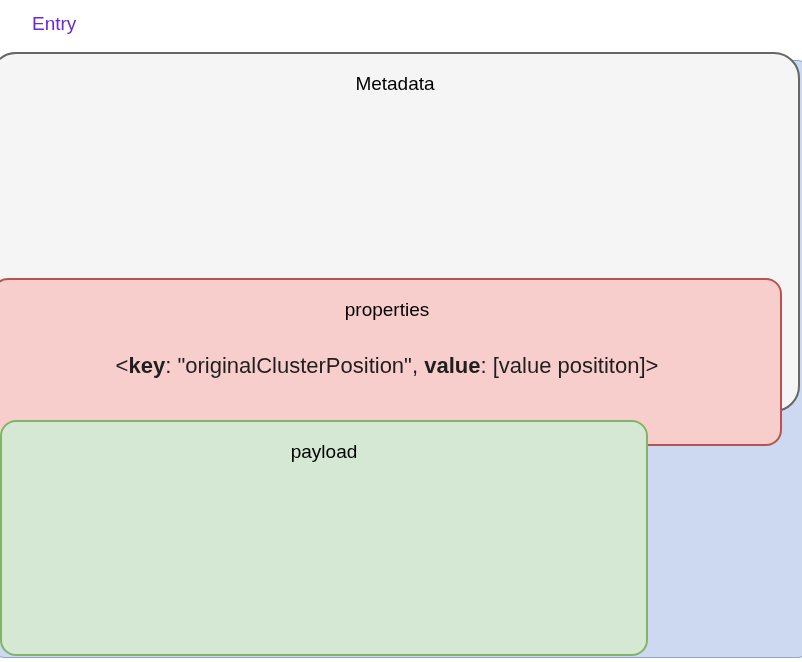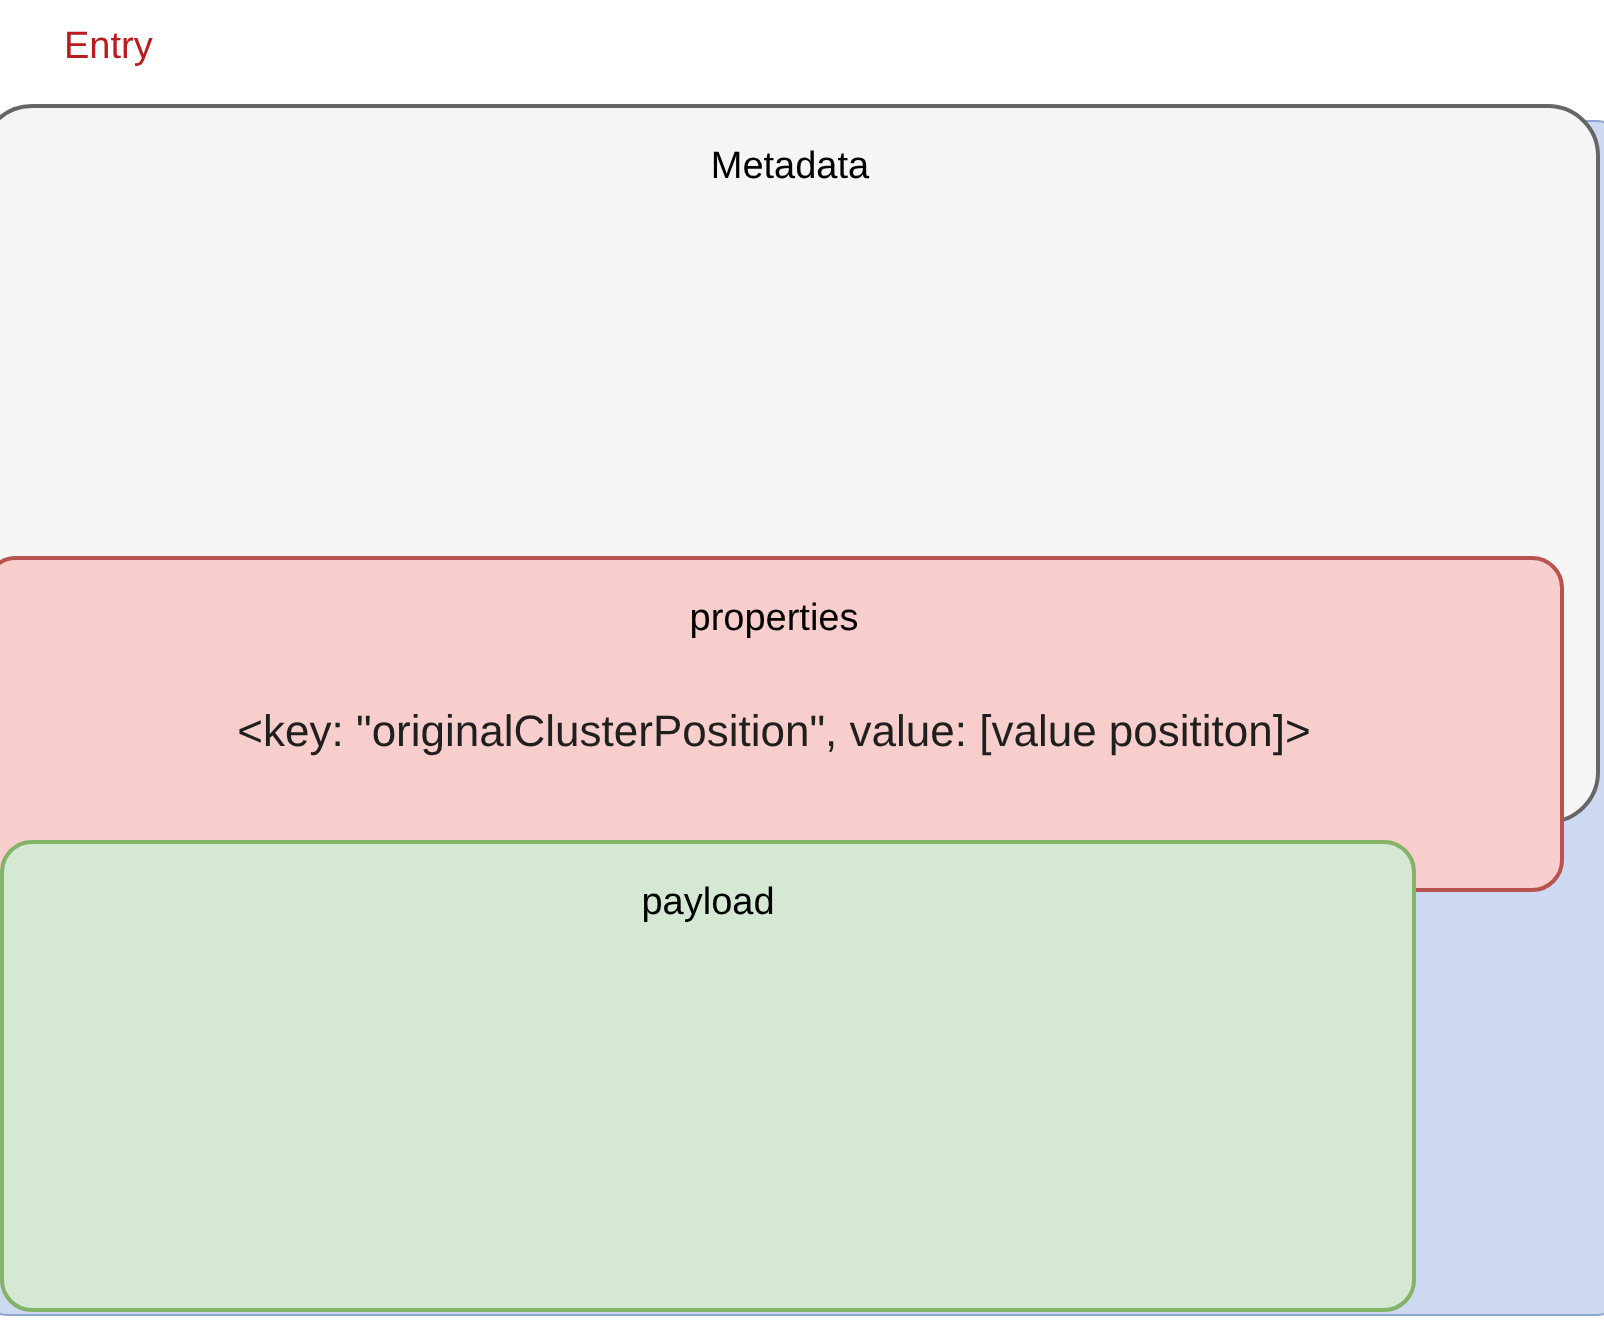--- a/index.html
+++ b/index.html
@@ -20,21 +20,21 @@
     overflow: hidden;
   }
 
   
   .entry-label {
     position: absolute;
     left: 32px;
     top: 10px;
     font-size: 19px;
     line-height: 28px;
-    color: #b91c1c;
+    color: #6d28d9;
     white-space: nowrap;
   }
 
   .entry-container {
     position: absolute;
     left: -10px;
     top: 60px;
     width: 822px;
     height: 598px;
     background: #ccd9f0;
@@ -93,29 +93,29 @@
     left: 0;
     right: 0;
     top: 71px;
     text-align: center;
     font-size: 22px;
     line-height: 30px;
     color: #1f1f1f;
     white-space: nowrap;
   }
   .properties-text b {
-    font-weight: 400;
+    font-weight: 700;
   }
 
   
   .payload-box {
     position: absolute;
     left: 0px;
     top: 420px;
-    width: 708px;
+    width: 648px;
     height: 236px;
     background: #d5e8d4;
     border: 2px solid #82b366;
     border-radius: 16px;
     box-sizing: border-box;
   }
   .payload-title {
     position: absolute;
     left: 0;
     right: 0;

